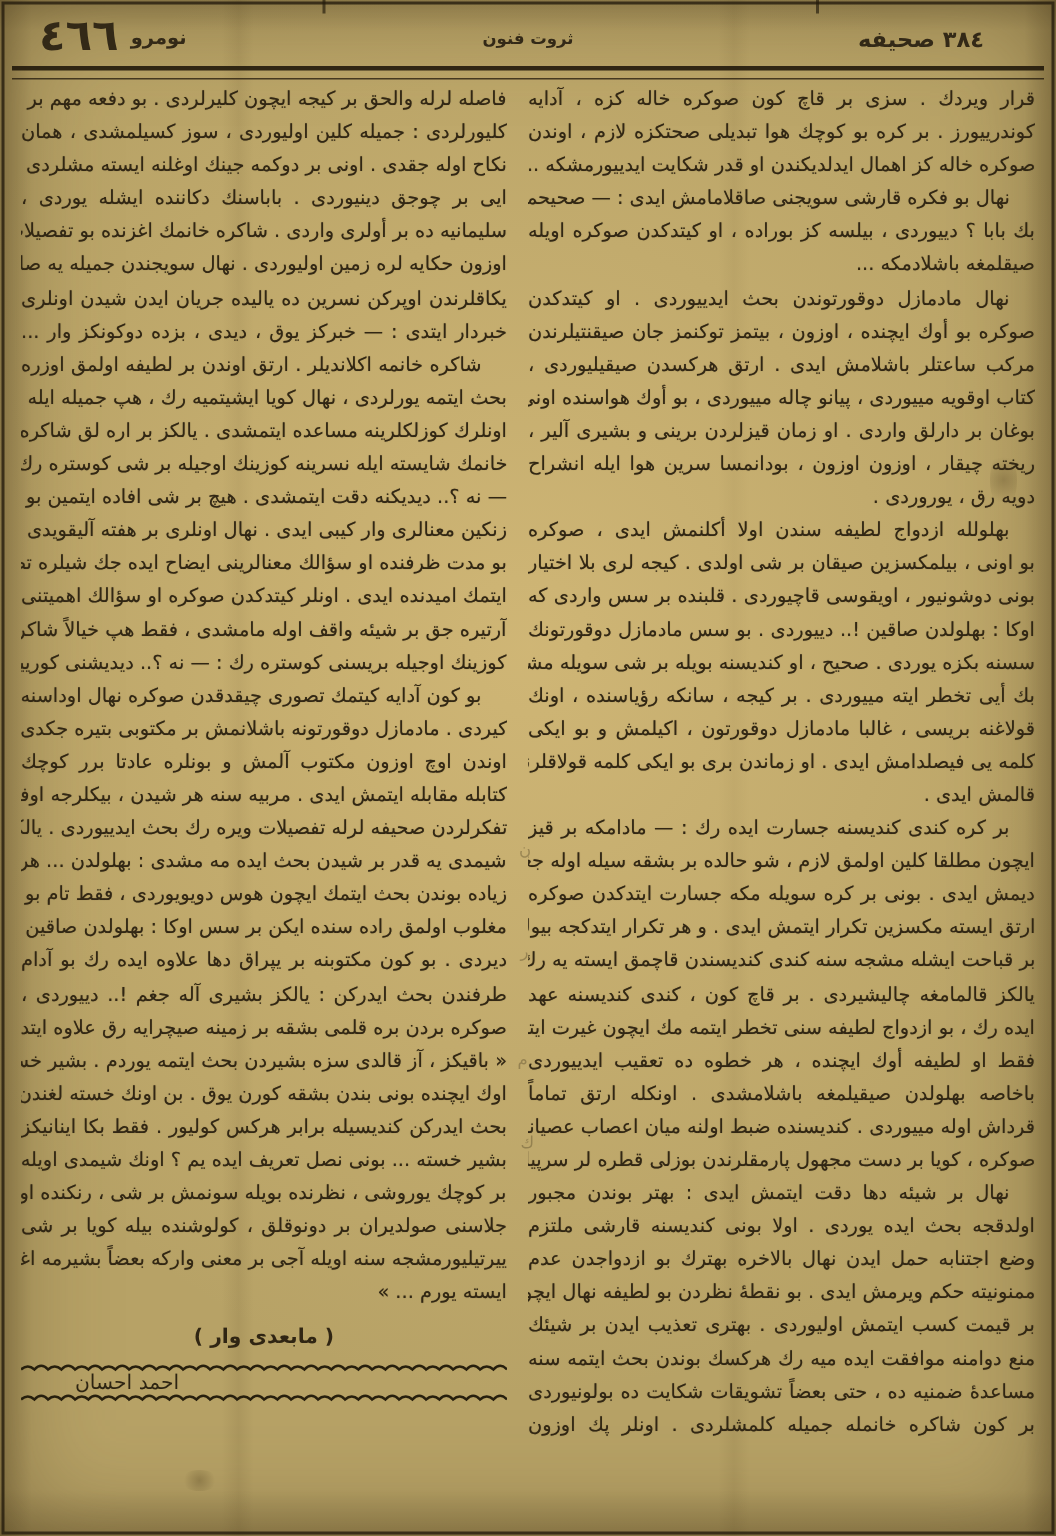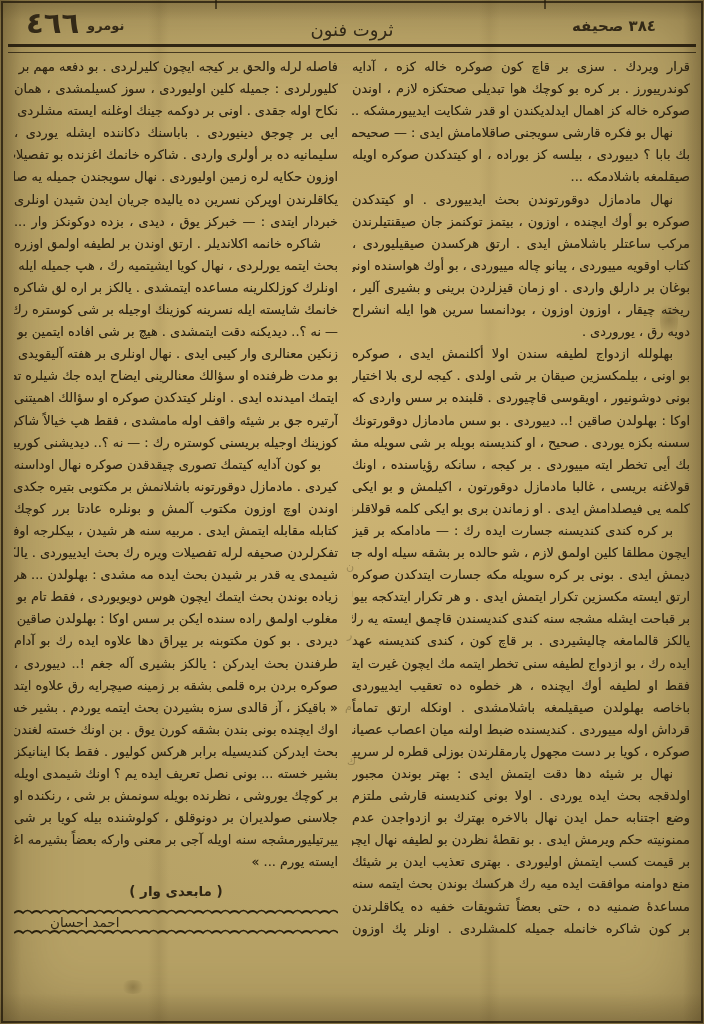--- a/index.html
+++ b/index.html
@@ -17,21 +17,21 @@
       linear-gradient(90deg, rgba(0,0,0,0) 21%, rgba(90,72,35,.12) 22.6%, rgba(0,0,0,0) 24%, rgba(0,0,0,0) 68%, rgba(90,72,35,.10) 69.5%, rgba(0,0,0,0) 71%),
       #b7a266;
     box-shadow:inset 0 0 70px rgba(74,58,25,.5);
     color:#332917;
   }
   .frame{position:absolute;inset:1px;border:2px solid rgba(34,26,11,.78);pointer-events:none;}
   .tick{position:absolute;top:0;width:2px;height:9px;background:rgba(34,26,11,.65);}
   
   .header{position:absolute;top:8px;right:0;left:0;height:36px;}
   .hdr-page{position:absolute;right:48px;top:9px;font-size:15px;font-weight:bold;letter-spacing:.5px;}
-  .hdr-title{position:absolute;right:0;left:0;top:11px;text-align:center;font-size:18px;font-weight:normal;letter-spacing:1px;}
+  .hdr-title{position:absolute;right:0;left:0;top:11px;text-align:center;font-size:11px;font-weight:bold;letter-spacing:1px;}
   .hdr-issue{position:absolute;left:26px;top:0;display:flex;direction:rtl;align-items:flex-end;gap:8px;}
   .hdr-issue .word{font-size:13px;font-weight:bold;padding-bottom:5px;}
   .hdr-issue .num{font-size:29px;font-weight:bold;line-height:30px;}
   .rule{
     position:absolute;top:44px;right:8px;left:8px;height:5px;
     border-top:3px solid rgba(30,22,9,.88);
     border-bottom:1px solid rgba(30,22,9,.75);
   }
   
   .cols{
@@ -94,38 +94,39 @@
         <div class="line">ريخته چيقار ، اوزون اوزون ، بودانمسا سرين هوا ايله انشراح</div>
         <div class="line short">دويه رق ، يوروردى .</div>
         <div class="line indent">بهلولله ازدواج لطيفه سندن اولا أكلنمش ايدى ، صوكره</div>
         <div class="line">بو اونى ، بيلمكسزين صيقان بر شى اولدى . كيجه لرى بلا اختيار</div>
         <div class="line">بونى دوشونيور ، اويقوسى قاچيوردى . قلبنده بر سس واردى كه</div>
         <div class="line">اوكا : بهلولدن صاقين !.. دييوردى . بو سس مادمازل دوقورتونك</div>
         <div class="line">سسنه بكزه يوردى . صحيح ، او كنديسنه بويله بر شى سويله مشميدى ؟</div>
         <div class="line">بك أيى تخطر ايته مييوردى . بر كيجه ، سانكه رؤياسنده ، اونك</div>
         <div class="line">قولاغنه بريسى ، غالبا مادمازل دوقورتون ، اكيلمش و بو ايكى</div>
         <div class="line">كلمه يى فيصلدامش ايدى . او زماندن برى بو ايكى كلمه قولاقلرنده</div>
+        <div class="line short">قالمش ايدى .</div>
         <div class="line indent">بر كره كندى كنديسنه جسارت ايده رك : — مادامكه بر قيز</div>
         <div class="line">ايچون مطلقا كلين اولمق لازم ، شو حالده بر بشقه سيله اوله جغم ..</div>
         <div class="line">ديمش ايدى . بونى بر كره سويله مكه جسارت ايتدكدن صوكره</div>
         <div class="line">ارتق ايسته مكسزين تكرار ايتمش ايدى . و هر تكرار ايتدكجه بيوك</div>
         <div class="line">بر قباحت ايشله مشجه سنه كندى كنديسندن قاچمق ايسته يه رك</div>
         <div class="line">يالكز قالمامغه چاليشيردى . بر قاچ كون ، كندى كنديسنه عهد</div>
         <div class="line">ايده رك ، بو ازدواج لطيفه سنى تخطر ايتمه مك ايچون غيرت ايتدى</div>
         <div class="line">فقط او لطيفه أوك ايچنده ، هر خطوه ده تعقيب ايدييوردى</div>
         <div class="line">باخاصه بهلولدن صيقيلمغه باشلامشدى . اونكله ارتق تماماً</div>
         <div class="line">قرداش اوله مييوردى . كنديسنده ضبط اولنه ميان اعصاب عصيانلرى</div>
         <div class="line">صوكره ، كويا بر دست مجهول پارمقلرندن بوزلى قطره لر سرپيليوردى</div>
         <div class="line indent">نهال بر شيئه دها دقت ايتمش ايدى : بهتر بوندن مجبور</div>
         <div class="line">اولدقجه بحث ايده يوردى . اولا بونى كنديسنه قارشى ملتزم</div>
         <div class="line">وضع اجتنابه حمل ايدن نهال بالاخره بهترك بو ازدواجدن عدم</div>
         <div class="line">ممنونيته حكم ويرمش ايدى . بو نقطهٔ نظردن بو لطيفه نهال ايچون</div>
         <div class="line">بر قيمت كسب ايتمش اوليوردى . بهترى تعذيب ايدن بر شيئك</div>
         <div class="line">منع دوامنه موافقت ايده ميه رك هركسك بوندن بحث ايتمه سنه</div>
-        <div class="line">مساعدهٔ ضمنيه ده ، حتى بعضاً تشويقات خفيه ده يكاقلرندن</div>
+        <div class="line">مساعدهٔ ضمنيه ده ، حتى بعضاً تشويقات شكايت ده بولونيوردى</div>
         <div class="line">بر كون شاكره خانمله جميله كلمشلردى . اونلر پك اوزون</div>
       </div>
 
     <div class="col col-second">
       <div>
           <div class="line">فاصله لرله والحق بر كيجه ايچون كليرلردى . بو دفعه مهم بر خبرله</div>
           <div class="line">كليورلردى : جميله كلين اوليوردى ، سوز كسيلمشدى ، همان</div>
           <div class="line">نكاح اوله جقدى . اونى بر دوكمه جينك اوغلنه ايسته مشلردى ،</div>
           <div class="line">ايى بر چوجق دينيوردى . باباسنك دكاننده ايشله يوردى ،</div>
           <div class="line">سليمانيه ده بر أولرى واردى . شاكره خانمك اغزنده بو تفصيلات</div>

